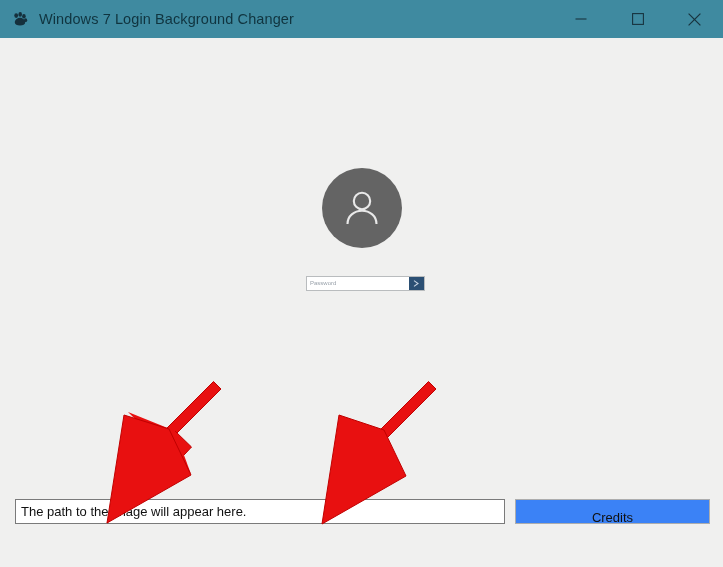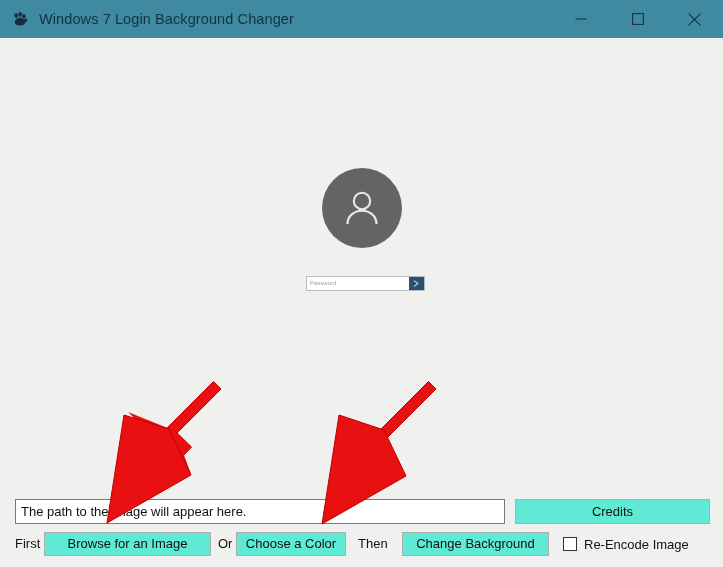--- a/index.html
+++ b/index.html
@@ -136,29 +136,29 @@
     border: 1px solid #7a7a7a;
     box-sizing: border-box;
     font-size: 13px;
     color: #111111;
     line-height: 23px;
     padding-left: 5px;
     white-space: nowrap;
     overflow: hidden;
   }
   .btn {
-    background: #5eead4;
+    background: #3b82f6;
     border: 1px solid #adadad;
     box-sizing: border-box;
     font-family: "Liberation Sans", sans-serif;
     font-size: 13px;
     color: #111111;
     text-align: center;
     cursor: default;
-    padding: 0;
+    padding: 6px;
   }
   .credits-btn {
     position: absolute;
     left: 515px;
     top: 9px;
     width: 195px;
     height: 25px;
     line-height: 23px;
   }
   .row2 { position: absolute; left: 0; top: 42px; width: 723px; height: 30px; }
@@ -268,33 +268,20 @@
       </div>
     </div>
   </div>
 
   <div class="bottombar">
 
     <div class="path-field">The path to the image will appear here.</div>
 
     <button class="btn credits-btn">Credits</button>
 
-    <div class="row2">
-      <span class="lbl lbl-first">First</span>
-      <button class="btn rowbtn btn-browse">Browse for an Image</button>
-      <span class="lbl lbl-or">Or</span>
-      <button class="btn rowbtn btn-color">Choose a Color</button>
-      <span class="lbl lbl-then">Then</span>
-      <button class="btn rowbtn btn-change">Change Background</button>
-
-      <div class="checkbox-wrap">
-        <span class="checkbox-box"></span>
-        <span class="checkbox-label">Re-Encode Image</span>
-      </div>
-    </div>
   </div>
 
   <svg class="arrows" viewBox="0 0 723 567">
     <g>
       <polygon points="221,389 213.5,381.5 152.5,442.5 160,450" fill="#e81010" stroke="#c00000" stroke-width="1"></polygon>
       <polygon points="175,431 107,523 185,454 191.5,447" fill="#e81010" stroke="#c00000" stroke-width="1"></polygon>
       <polygon points="128,412 191,474 175,431 128,412" fill="#e81010" stroke="#c00000" stroke-width="0"></polygon>
       <polygon points="124,415 107,523 191,475 169,429" fill="#e81010" stroke="#c00000" stroke-width="1"></polygon>
     </g>
     <g>

